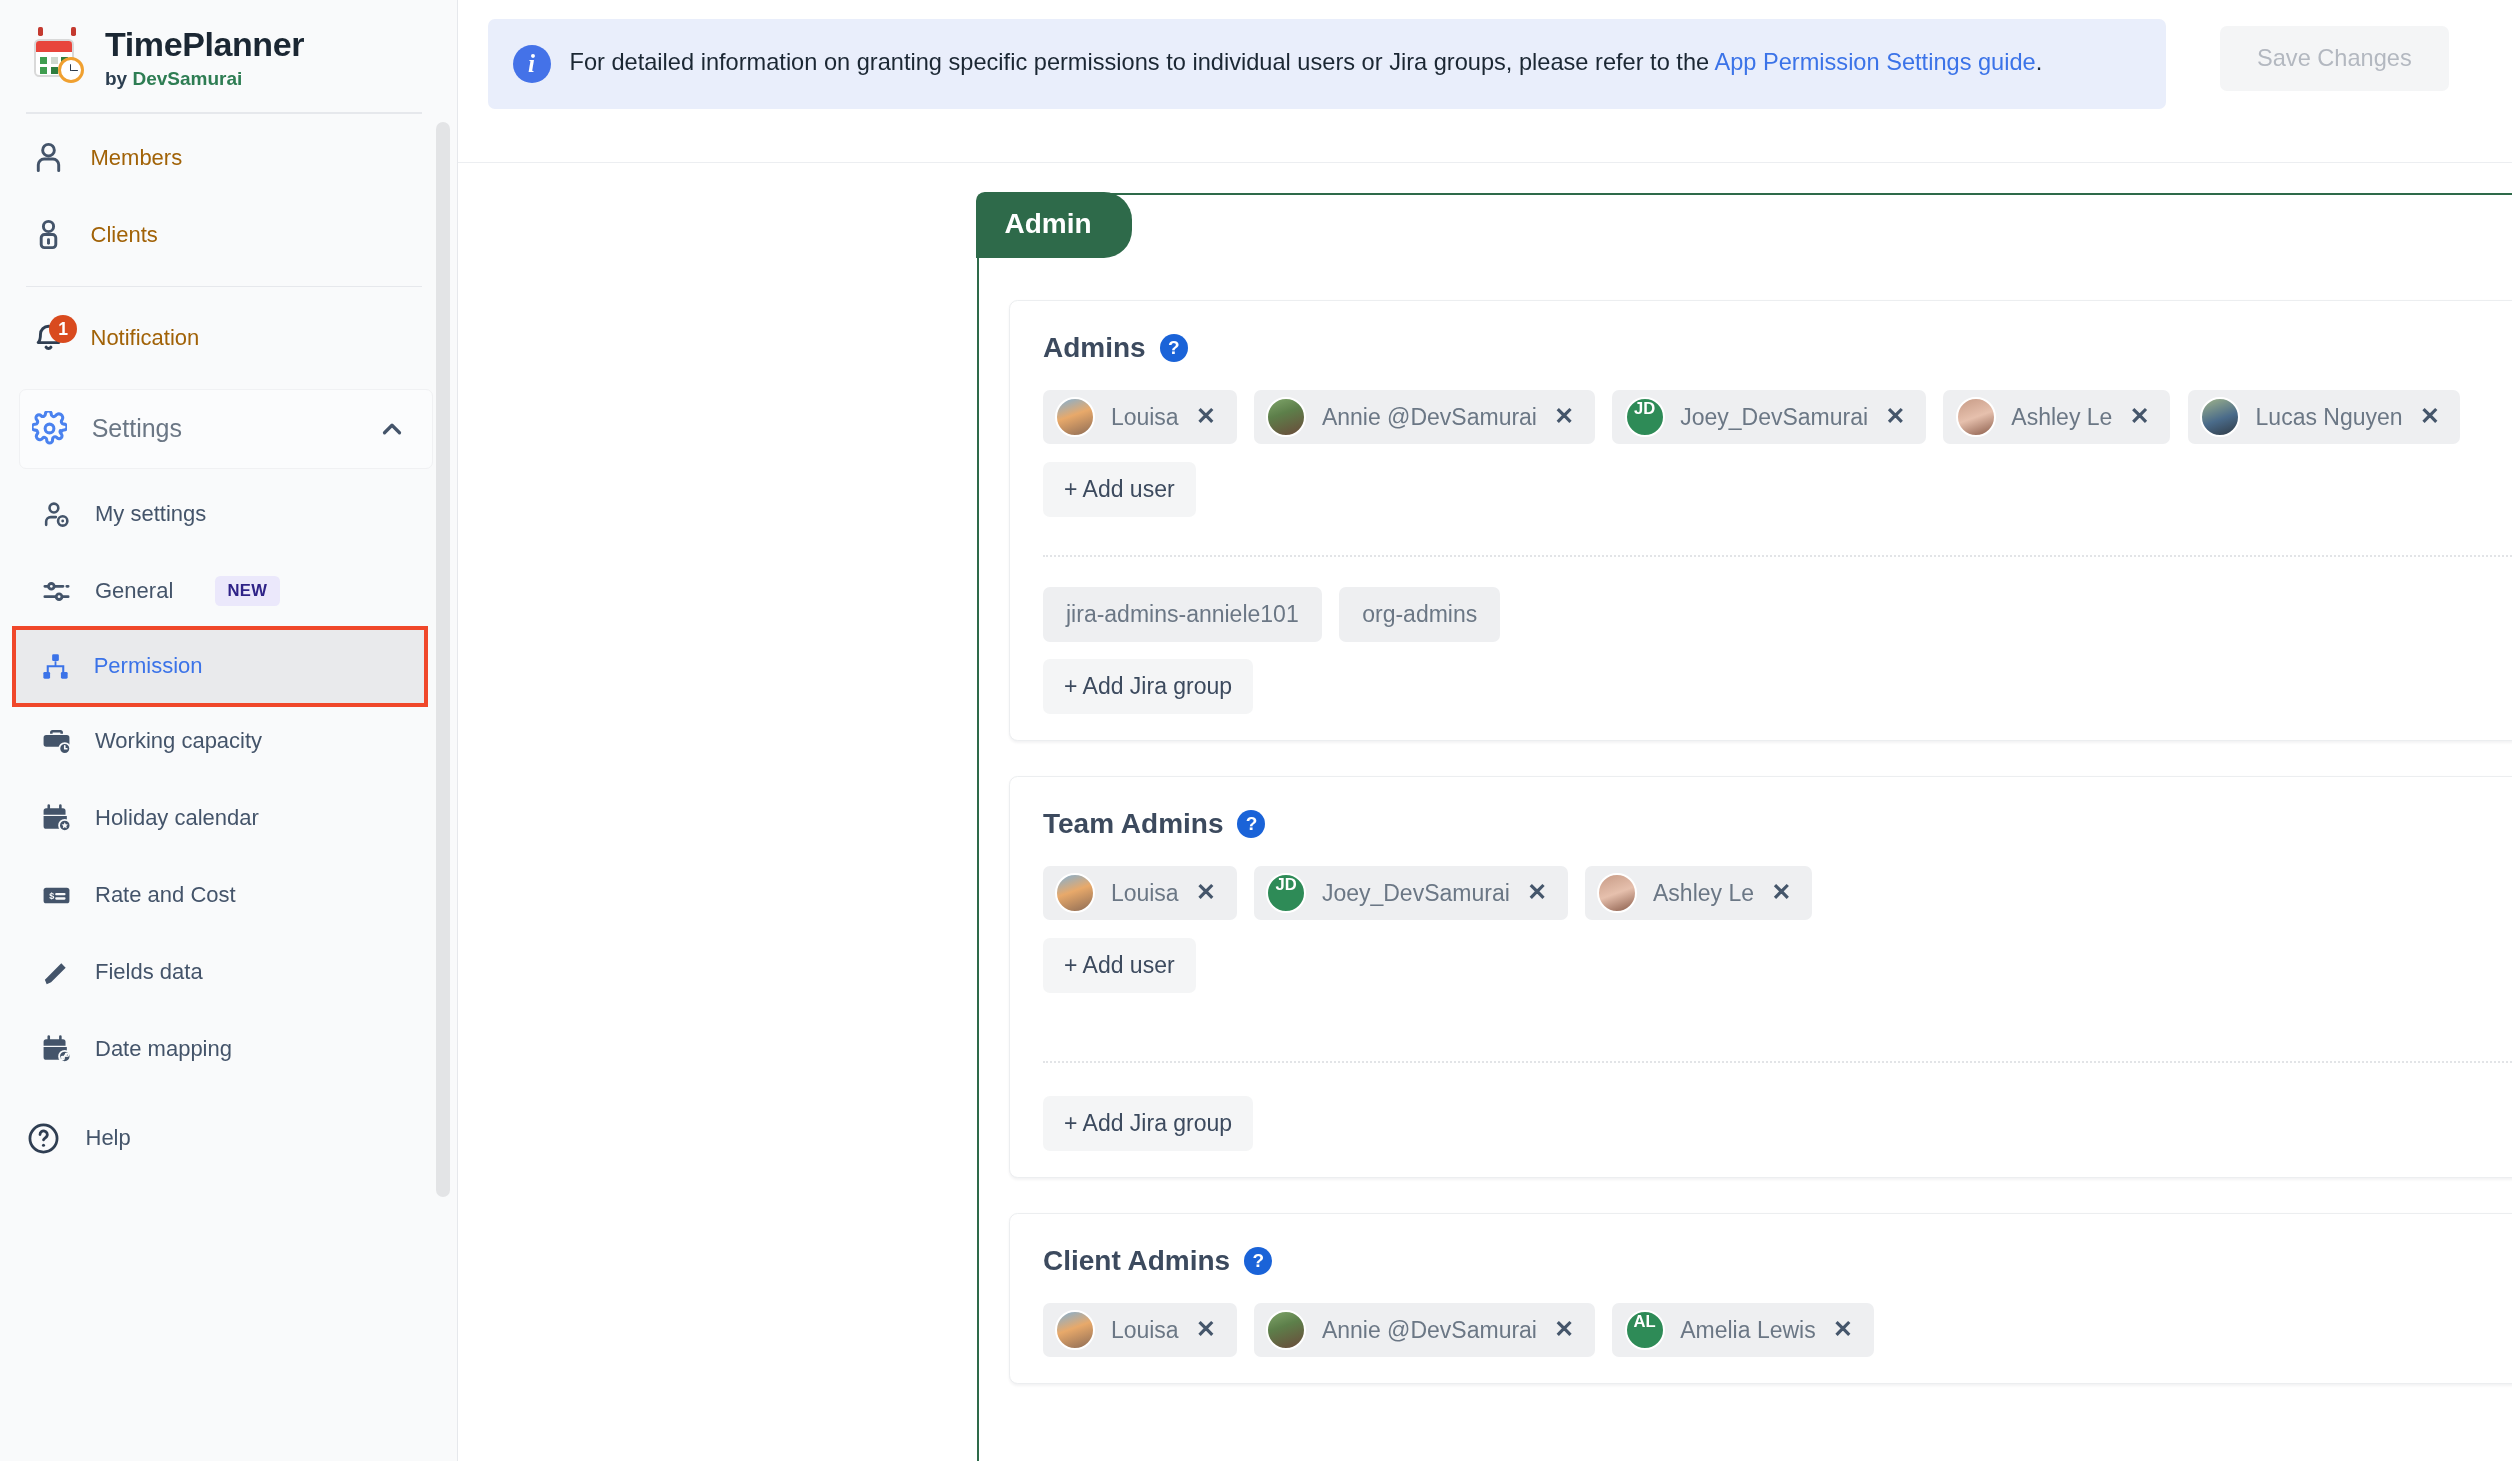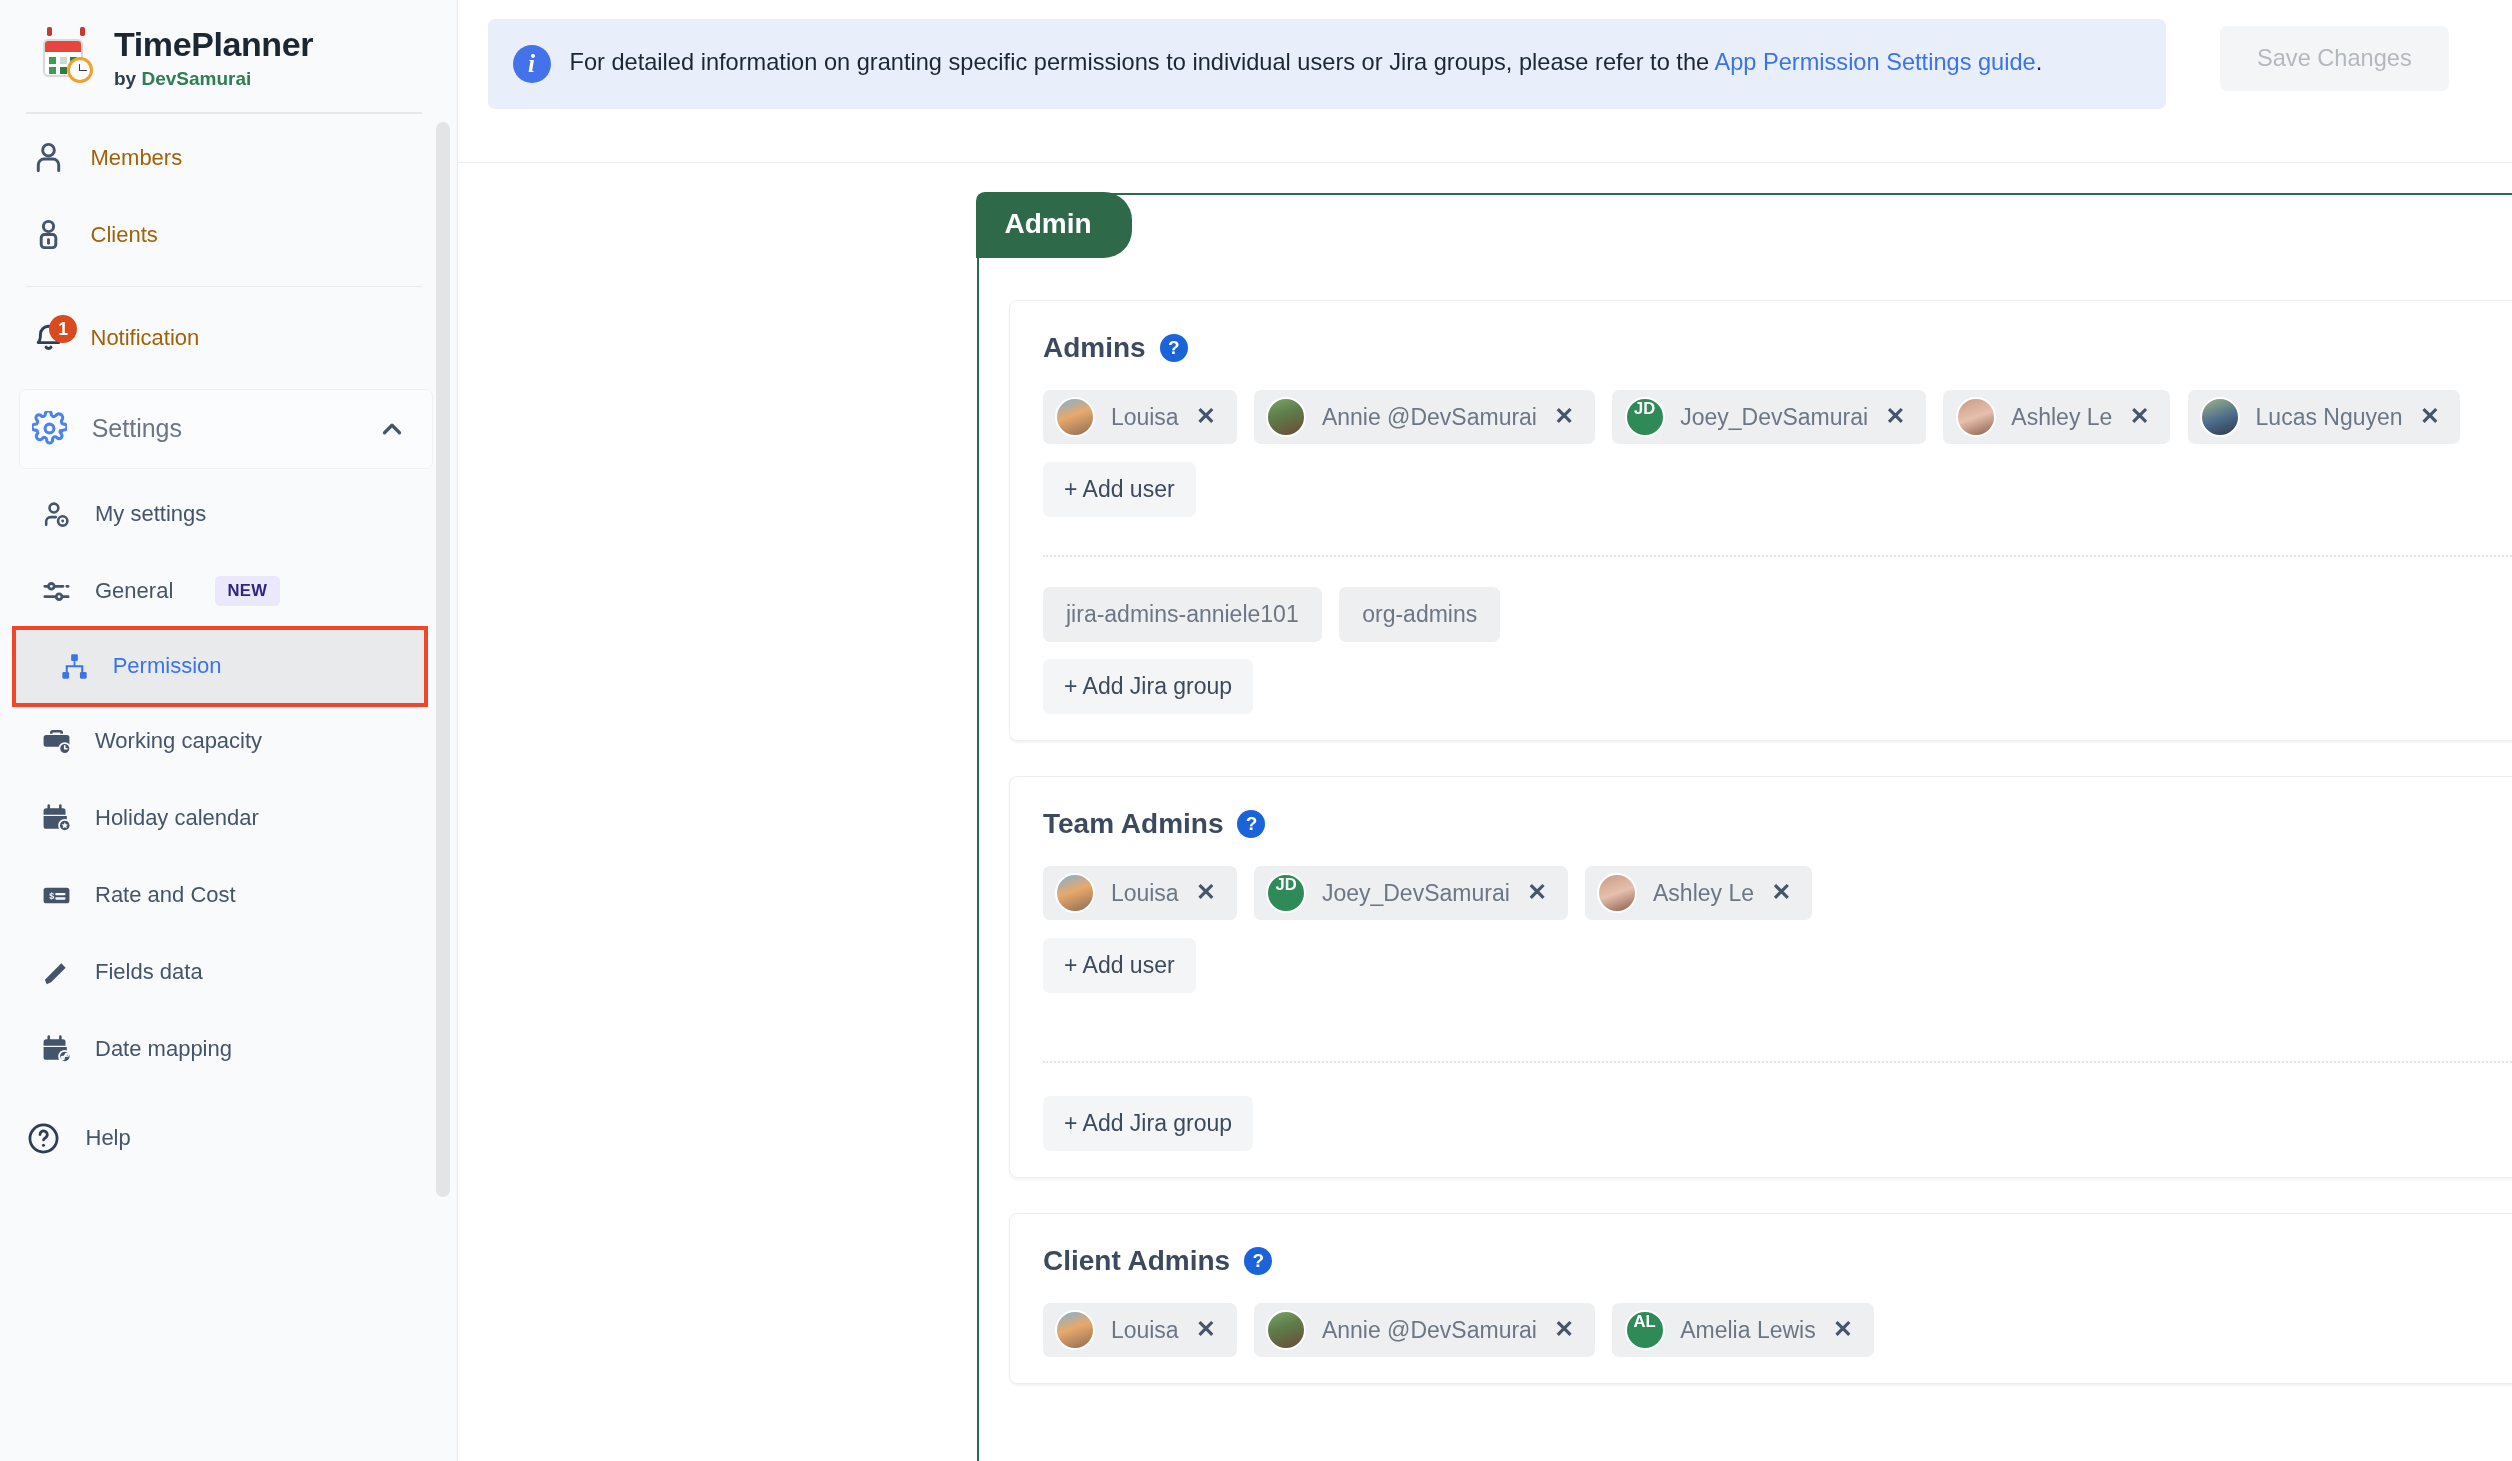--- a/index.html
+++ b/index.html
@@ -15,21 +15,20 @@
   .sidebar {
     width: 458px; height: 1462px;
     background: #f9fafb;
     border-right: 1.7px solid #e6e8ec;
     position: relative;
     flex: 0 0 458px;
   }
   .brand {
     display: flex; align-items: center; gap: 21px;
     padding: 26px 0 23px 30px;
-    margin-left: 9px;
   }
   .brand-logo {
     width: 54px; height: 54px; position: relative; flex: 0 0 54px;
   }
   .cal-body {
     position: absolute; left: 3.5px; top: 8.7px;
     width: 40px; height: 38px; background: #fff;
     border: 2.6px solid #d9d9d9; border-radius: 5.2px;
     overflow: hidden;
   }
@@ -91,21 +90,21 @@
     display: flex; align-items: center; gap: 23px;
     height: 77px; padding-left: 41px; cursor: pointer; position: relative;
   }
   .sub-item .label { font-size: 22px; color: #44546a; }
   .ic-sm { width: 31px; height: 31px; flex: 0 0 31px; }
 
   .sub-item.permission {
     background: #e9eaec;
     outline: 4.4px solid #f0472a;
     margin: 0 33px 0 15.7px;
-    padding-left: 43px;
+    padding-left: 24px;
     height: 73px;
     text-align: center;
   }
   .sub-item.permission .label { color: #3b73e8; }
 
   .badge-new {
     margin-left: 19px; background: #ebe8fb; color: #2f2388;
     font-size: 16.6px; font-weight: bold; letter-spacing: 0.4px;
     padding: 5.2px 12.2px; border-radius: 5.2px;
   }

